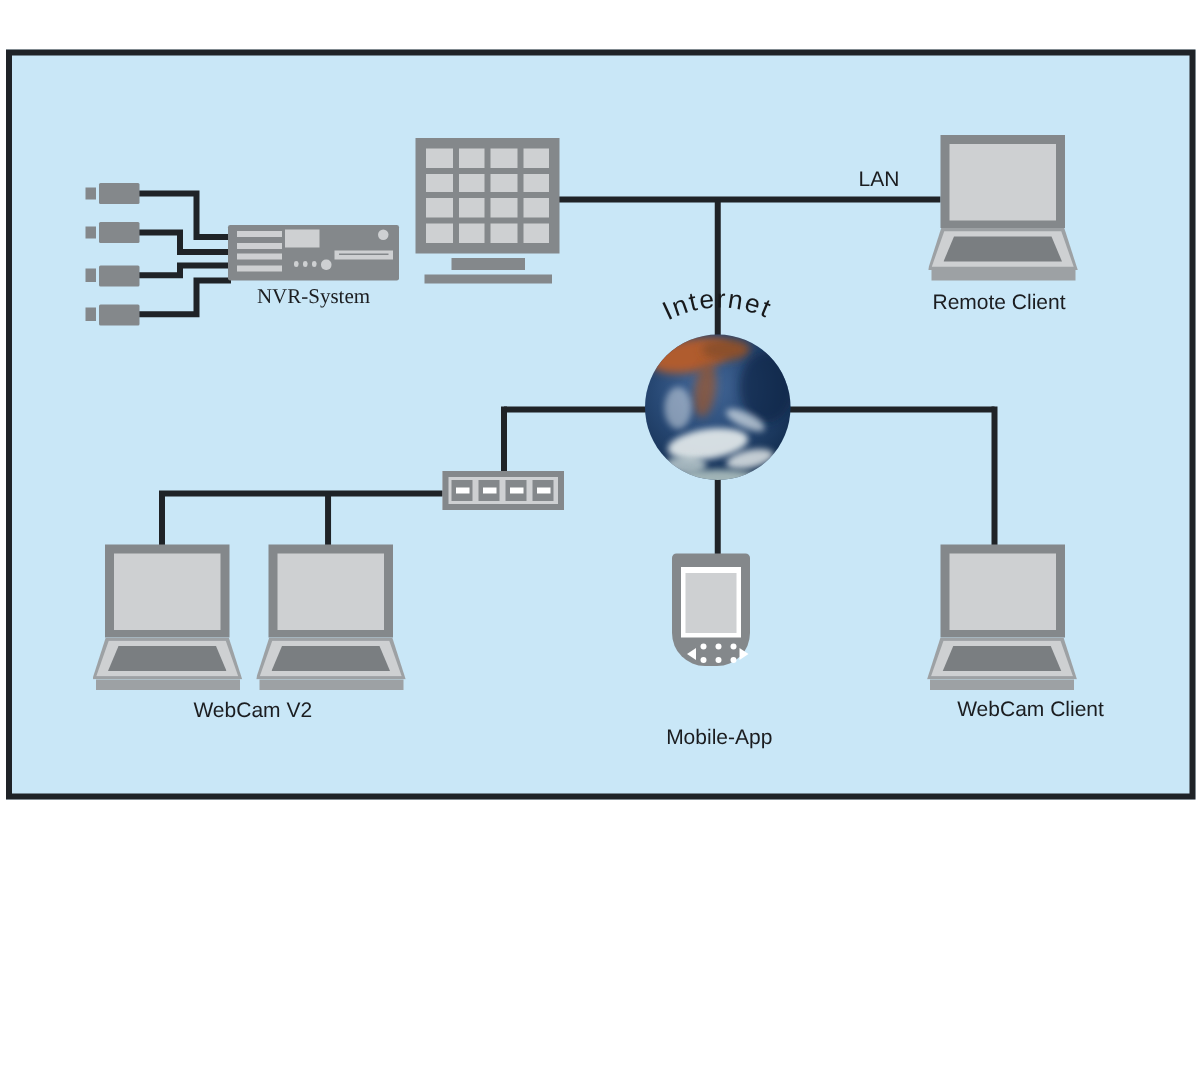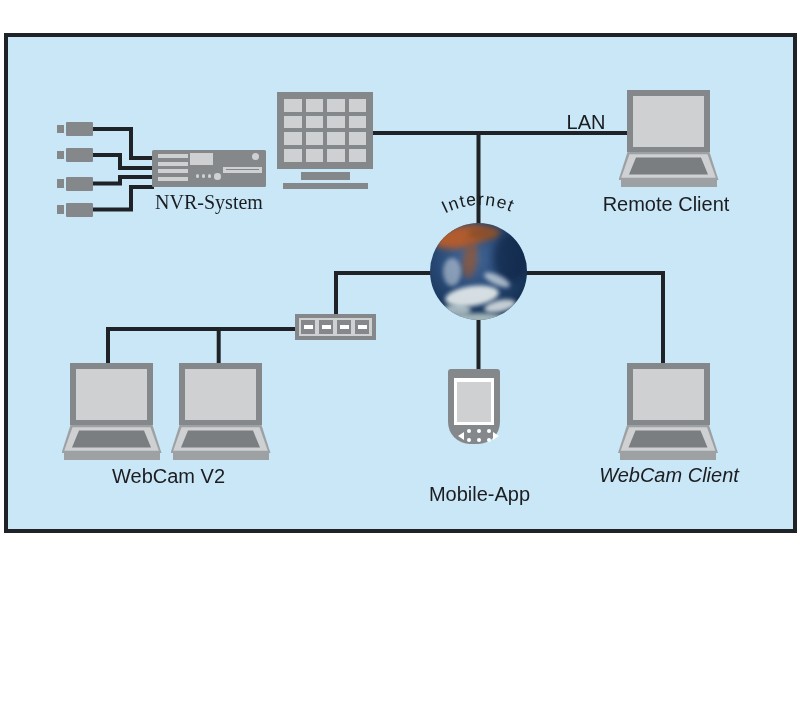--- a/index.html
+++ b/index.html
@@ -9,21 +9,21 @@
     --light:#ced0d2;
     --mid:#9da1a4;
     --keys:#7a7e81;
     --text:#1b1d20;
   }
   *{margin:0;padding:0;box-sizing:border-box;}
   body{background:#ffffff;font-family:"Liberation Sans",sans-serif;}
   #stage{position:relative;width:800px;height:724px;background:#ffffff;overflow:hidden;}
   #frame{position:absolute;left:4px;top:33px;width:793px;height:500px;background:var(--bg);border:4px solid var(--ink);}
   svg.overlay{position:absolute;left:0;top:0;width:800px;height:724px;pointer-events:none;}
-  .lbl{position:absolute;transform:translateX(-50%);font-size:20px;color:var(--text);white-space:nowrap;}
+  .lbl{position:absolute;transform:translateX(-50%);font-size:14px;color:var(--text);white-space:nowrap;}
 
   
   .camera{position:absolute;width:36px;height:14px;}
   .cam-lens{position:absolute;left:0;top:2.6px;width:7px;height:8.8px;background:var(--dark);}
   .cam-body{position:absolute;left:8.7px;top:0;width:27px;height:14px;background:var(--dark);border-radius:1px;}
 
   
   .nvr{position:absolute;left:152px;top:150px;width:114px;height:36.5px;background:var(--dark);border-radius:1.5px;}
   .nvr .vent{position:absolute;left:6px;width:30px;height:4px;background:var(--light);}
   .nvr .display{position:absolute;left:38px;top:3px;width:23px;height:12px;background:var(--light);}
@@ -250,14 +250,14 @@
     <div class="lt-deck-inner"></div>
     <div class="lt-keys"></div>
     <div class="lt-base"></div>
   </div>
 
   <div class="lbl" style="left:209px;top:190.5px;font-family:Liberation Serif, serif;">NVR-System</div>
   <div class="lbl" style="left:586px;top:111px;">LAN</div>
   <div class="lbl" style="left:666px;top:193px;">Remote Client</div>
   <div class="lbl" style="left:168.5px;top:464.5px;">WebCam V2</div>
   <div class="lbl" style="left:479.5px;top:483px;">Mobile-App</div>
-  <div class="lbl" style="left:669px;top:463.5px;font-style:italic;">WebCam Client</div>
+  <div class="lbl" style="left:687px;top:463.5px;">WebCam Client</div>
 </div>
 
 </body></html>

